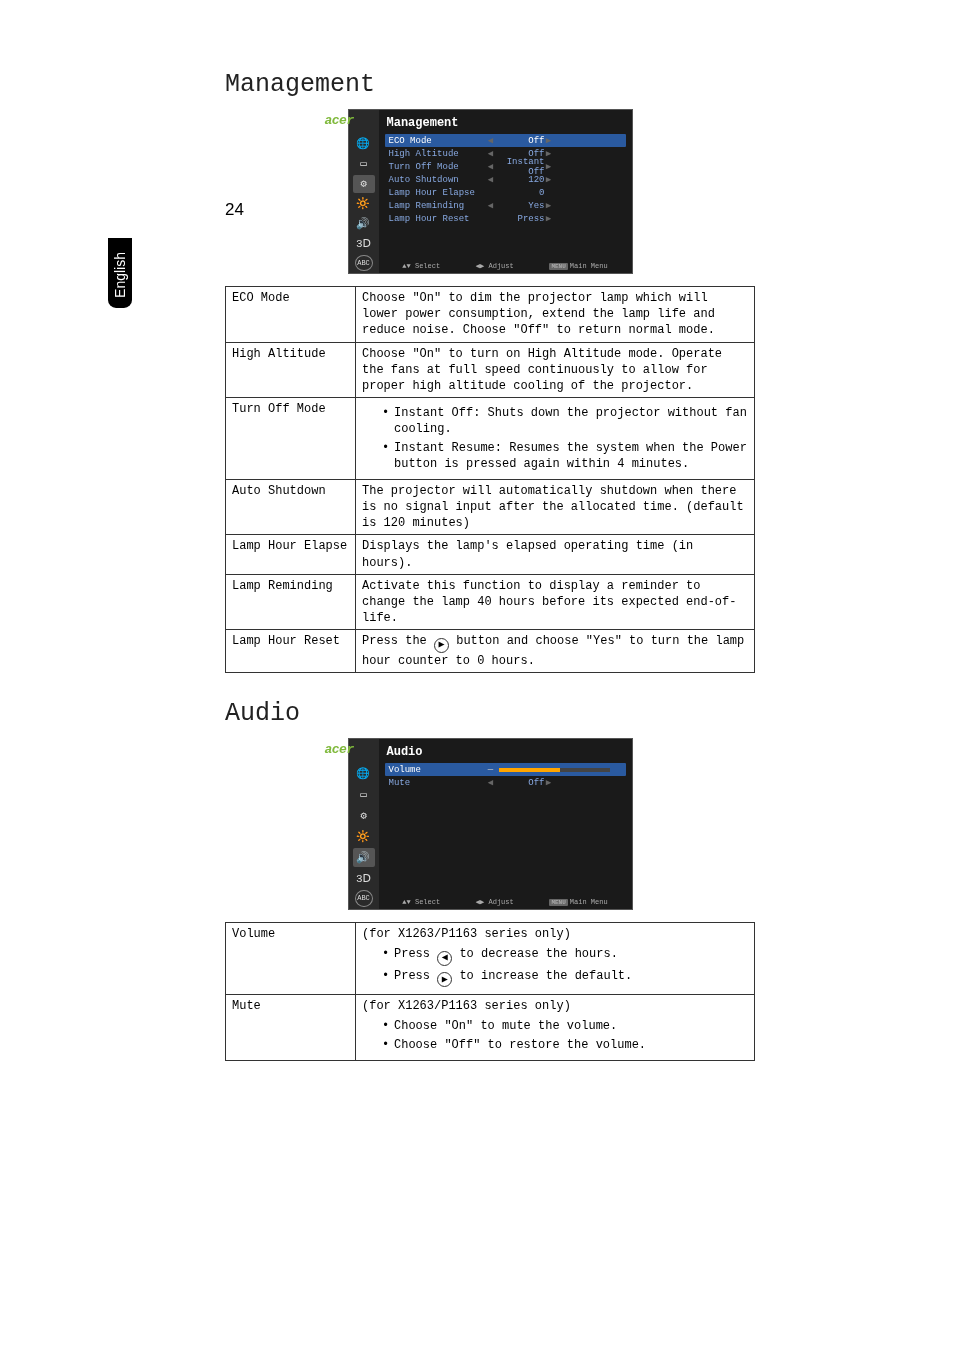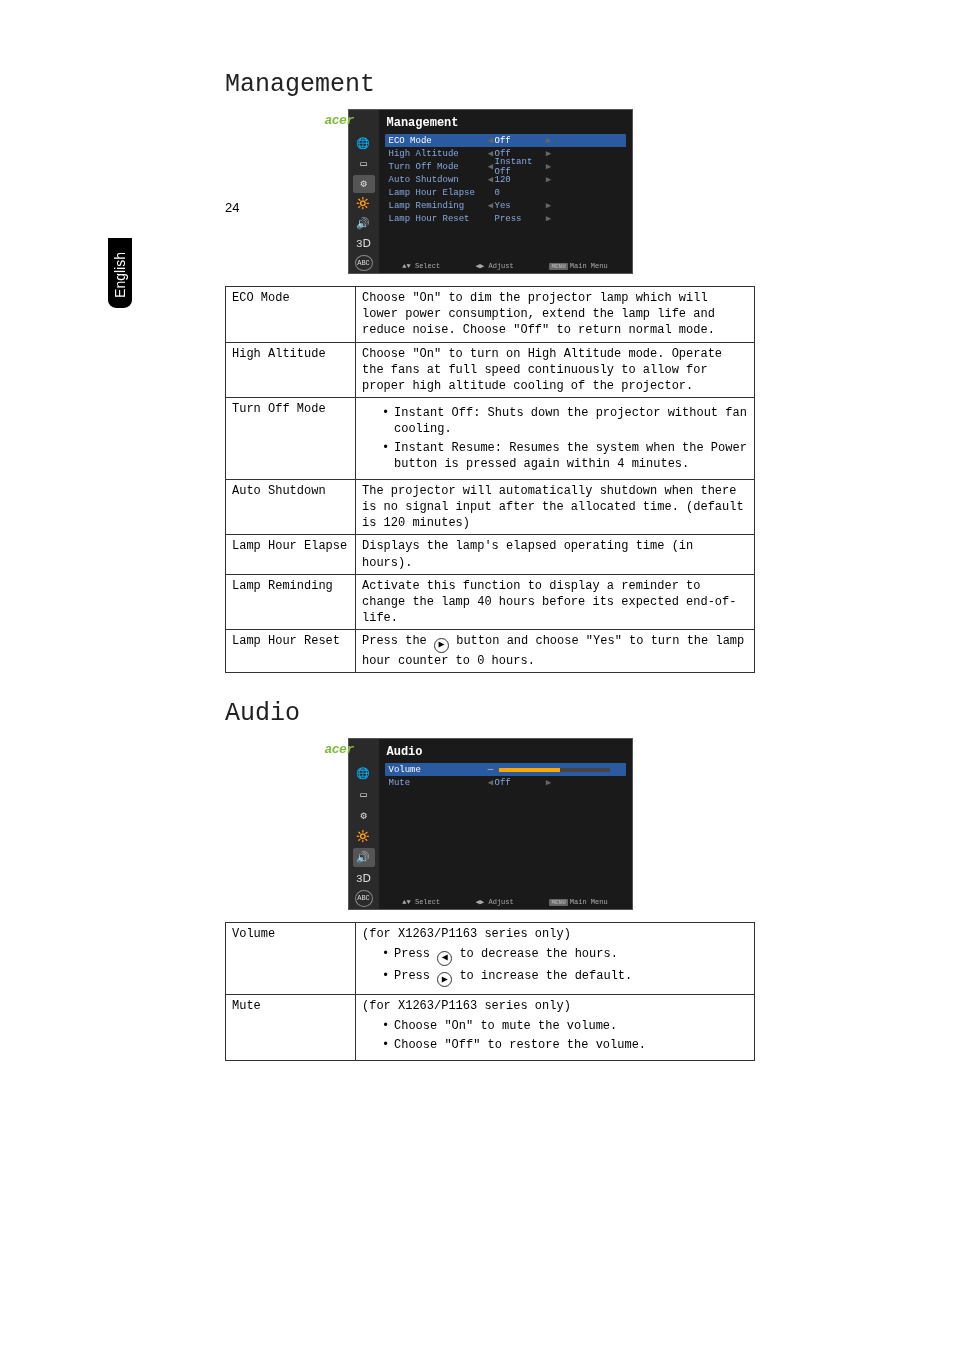--- a/index.html
+++ b/index.html
@@ -21,21 +21,21 @@
       transform: rotate(180deg);
       padding: 10px 4px 14px 4px;
       font-size: 14px;
       border-top-left-radius: 8px;
       border-top-right-radius: 8px;
     }
     .page-number {
       position: absolute;
       left: 225px;
       top: 200px;
-      font-size: 13px;
+      font-size: 17px;
     }
     .content {
       margin-left: 225px;
       margin-top: 30px;
       width: 530px;
       font-family: Liberation Mono, monospace;
     }
     h2 {
       font-size: 25px;
       font-weight: normal;
@@ -71,21 +71,21 @@
     .ss-brand {
       position: absolute; top: 3px; left: -24px;
       color: #7fb93b; font-style: italic; font-weight: bold;
       font-size: 13px; letter-spacing: -0.5px;
     }
     .ss-title { color: #fff; font-weight: bold; font-size: 12px; padding: 6px 0 4px 2px; }
     .ss-row { display: flex; align-items: center; font-size: 9px; color: #87a8e0; height: 13px; padding: 0 4px; }
     .ss-row.sel { background: #2a5aa0; color: #fff; border-radius: 1px; }
     .ss-row .lbl { flex: 0 0 98px; }
     .ss-row .arr { color: #666; width: 8px; text-align: center; font-size: 9px; }
-    .ss-row .val { flex: 0 0 50px; text-align: left; color: #87a8e0; }
+    .ss-row .val { flex: 0 0 50px; text-align: right; color: #87a8e0; }
     .ss-row.sel .val { color: #fff; }
     .ss-row .bar { flex: 1; height: 4px; background: #444; margin: 0 4px; position: relative; }
     .ss-row .bar .fill { position: absolute; left: 0; top: 0; height: 100%; background: orange; }
     .ss-footer {
       position: absolute; bottom: 3px; left: 0; right: 0;
       display: flex; justify-content: space-around;
       font-size: 7px; color: #aaa; padding: 0 6px;
     }
     .ss-footer span b { background: #666; padding: 0 2px; border-radius: 1px; font-size: 6px; margin-right: 2px; }
     table.spec {

